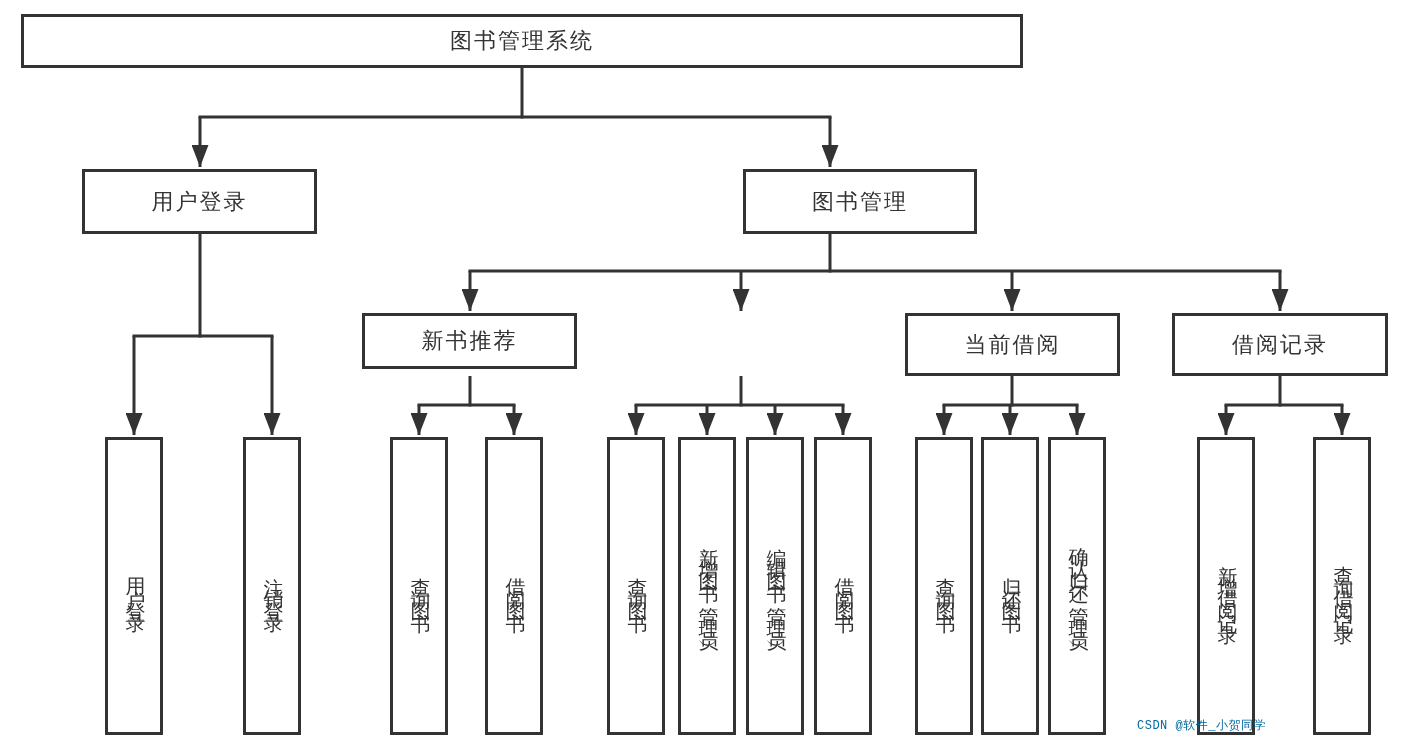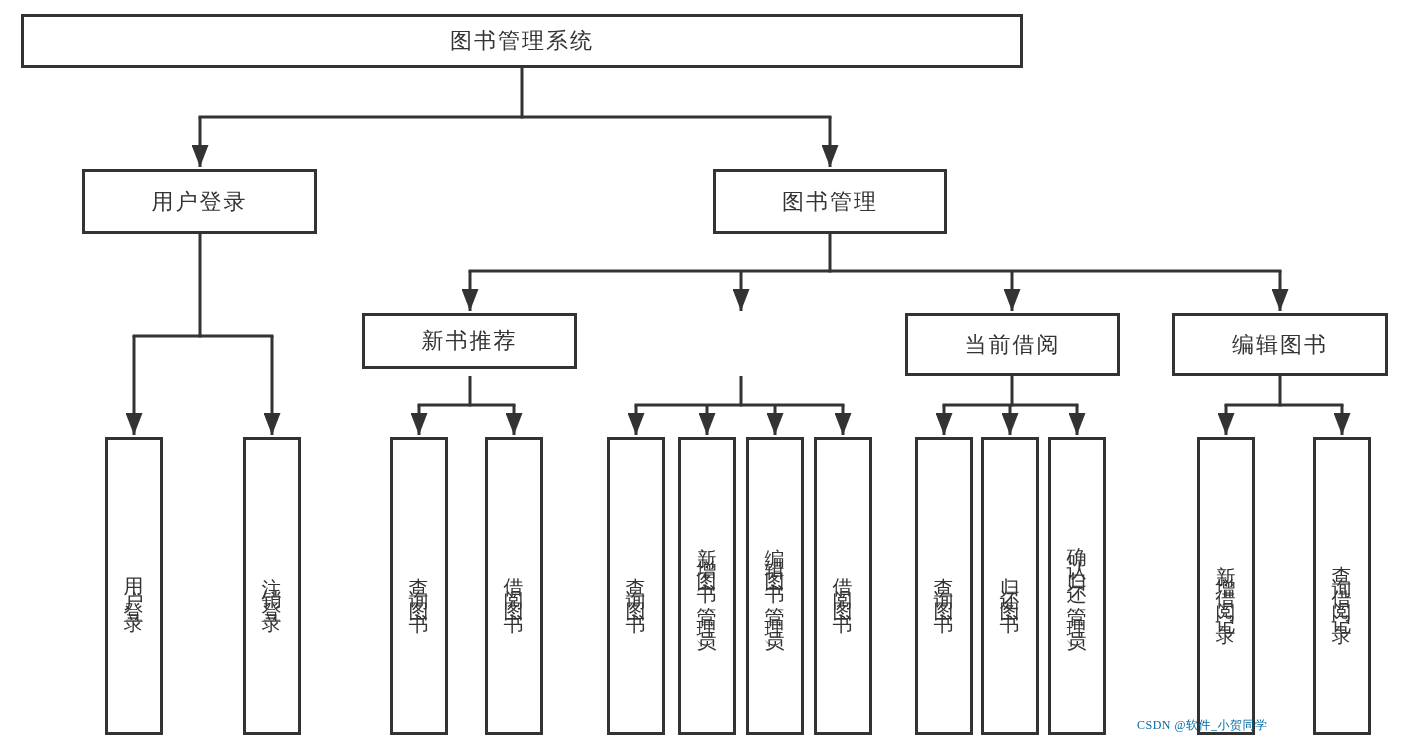--- a/index.html
+++ b/index.html
@@ -1,33 +1,33 @@
 <!DOCTYPE html>
 <html><head>
 <meta charset="utf-8">
 <style>
   html,body{margin:0;padding:0;background:#ffffff;}
   .stage{
     position:relative;width:1405px;height:747px;background:#ffffff;
-    font-family:Liberation Serif, serif;color:#333333;overflow:hidden;
+    font-family:Liberation Mono, monospace;color:#333333;overflow:hidden;
   }
   .connectors{position:absolute;left:0;top:0;width:1405px;height:747px;}
   .node{
     position:absolute;box-sizing:border-box;border:3px solid #333333;
     background:#ffffff;display:flex;align-items:center;justify-content:center;
   }
   .hlabel{font-size:22px;letter-spacing:2px;white-space:nowrap;}
   .vlabel{
     writing-mode:vertical-rl;text-orientation:mixed;
     font-size:20px;letter-spacing:12px;line-height:1;white-space:nowrap;
   }
   
   #n-root{left:21px;top:14px;width:1002px;height:54px;}
   #n-user-login{left:82px;top:169px;width:235px;height:65px;}
-  #n-book-mgmt{left:713px;top:169px;width:234px;height:65px;}
+  #n-book-mgmt{left:743px;top:169px;width:234px;height:65px;}
   #n-nbr{left:362px;top:313px;width:215px;height:56px;}
   #n-bb{left:633px;top:313px;width:216px;height:63px;}
   #n-cb{left:905px;top:313px;width:215px;height:63px;}
   #n-br{left:1172px;top:313px;width:216px;height:63px;}
   .leaf{top:437px;width:58px;height:298px;}
   #l-ul-login{left:105px;} #l-ul-logout{left:243px;}
   #l-nbr-query{left:390px;} #l-nbr-borrow{left:485px;}
   #l-bb-query{left:607px;} #l-bb-add{left:678px;} #l-bb-edit{left:746px;} #l-bb-borrow{left:814px;}
   #l-cb-query{left:915px;} #l-cb-return{left:981px;} #l-cb-confirm{left:1048px;}
   #l-br-add{left:1197px;} #l-br-query{left:1313px;}
@@ -102,21 +102,21 @@
     <span class="hlabel">图书管理</span>
   </div>
 
   <div class="node" id="n-nbr">
     <span class="hlabel">新书推荐</span>
   </div>
   <div class="node" id="n-cb">
     <span class="hlabel">当前借阅</span>
   </div>
   <div class="node" id="n-br">
-    <span class="hlabel">编辑图书</span>
+    <span class="hlabel">借阅记录</span>
   </div>
 
   <div class="node leaf" id="l-ul-login">
     <span class="vlabel">用户登录</span>
   </div>
   <div class="node leaf" id="l-ul-logout">
     <span class="vlabel">注销登录</span>
   </div>
 
   <div class="node leaf" id="l-nbr-query">

